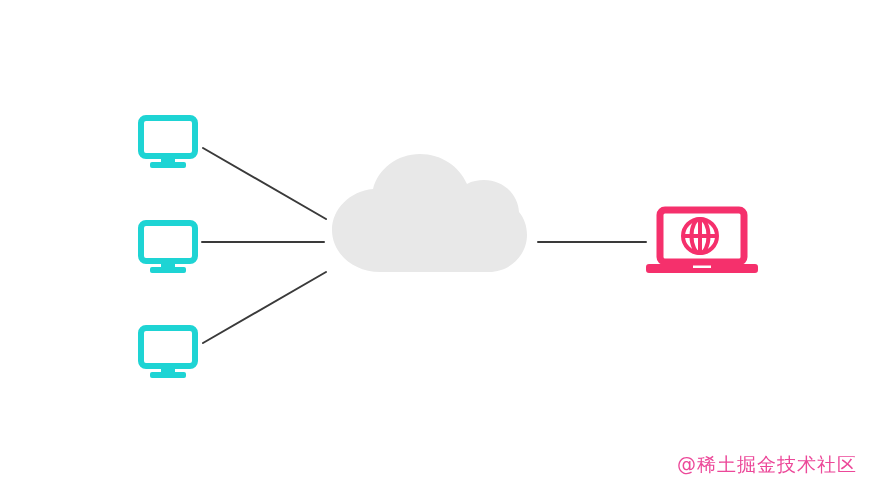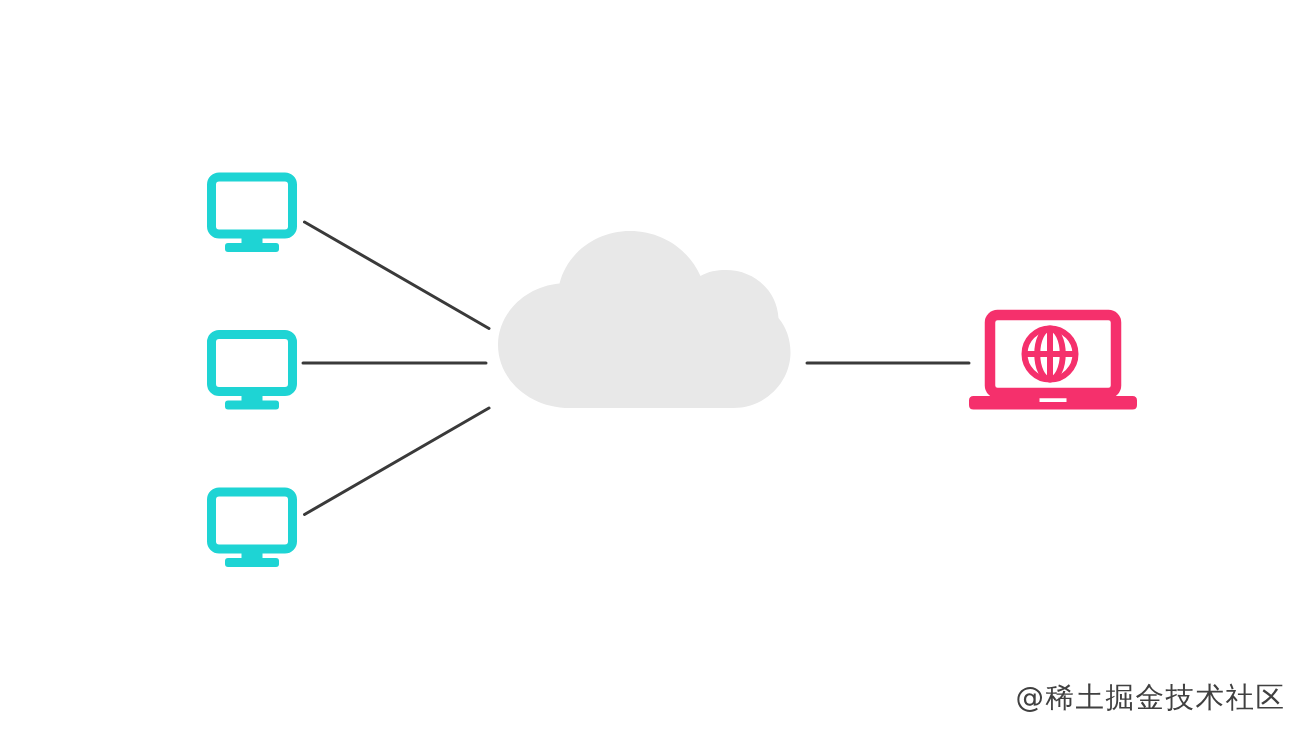--- a/index.html
+++ b/index.html
@@ -25,21 +25,21 @@
     height: 492px;
     display: block;
   }
   #watermark {
     position: absolute;
     right: 18px;
     bottom: 14px;
     font-family: "DejaVu Sans", "Liberation Sans", sans-serif;
     font-size: 19px;
     letter-spacing: 1px;
-    color: #404040;
+    color: #ec4899;
     white-space: nowrap;
     user-select: none;
   }
 </style>
 </head>
 <body>
 
 <div id="canvas">
 
   <svg id="diagram-svg" viewBox="0 0 875 492" xmlns="http://www.w3.org/2000/svg">

